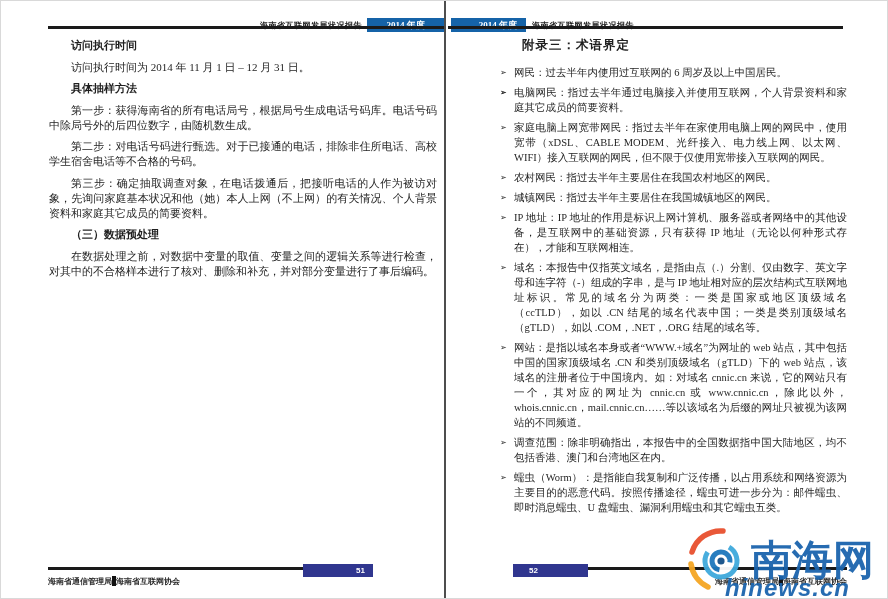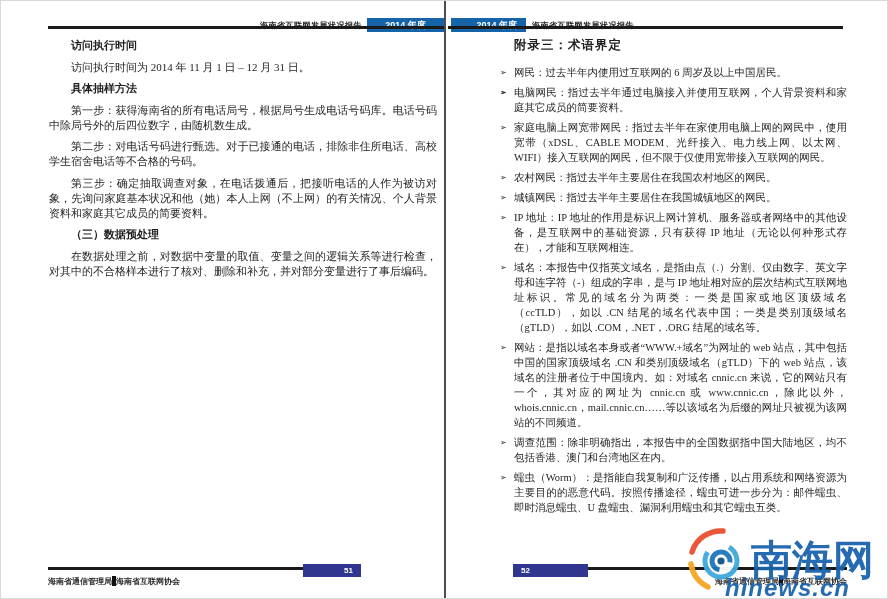--- a/index.html
+++ b/index.html
@@ -37,42 +37,42 @@
   .page-left .hdr-row{right:0;}
   .page-right .hdr-row{left:5px;}
   .hdr-title{
     font-size:8px;font-weight:600;letter-spacing:.5px;color:#222;
     white-space:nowrap;
   }
   .page-left .hdr-title{margin-right:5px;}
   .page-right .hdr-title{margin-left:6px;}
   .hdr-badge{
     background:var(--header-blue);color:#fff;
-    font-family:Liberation Sans, sans-serif;
+    font-family:Liberation Serif, serif;
     font-weight:bold;font-size:9px;line-height:14px;height:14px;
     white-space:nowrap;box-sizing:border-box;
   }
   .page-left .hdr-badge{width:77px;text-align:center;}
   .page-right .hdr-badge{width:75px;text-align:right;padding-right:9px;}
   .hdr-rule{position:absolute;top:25px;height:3px;background:var(--rule-dark);}
   .page-left .hdr-rule{left:47px;right:0;}
   .page-right .hdr-rule{left:2px;width:395px;}
 
   
   .body-left{
     position:absolute;left:48px;top:37px;width:388px;
     font-size:11px;line-height:15px;text-align:justify;
   }
   .body-left p{margin:0 0 6.5px 0;text-indent:2em;}
   .body-left p.no-indent{text-indent:0;}
   .body-left p.bold{font-weight:bold;}
 
   
   .appendix-title{
-    position:absolute;left:68px;top:36px;
+    position:absolute;left:76px;top:36px;
     font-size:12.5px;font-weight:bold;letter-spacing:1px;
   }
   .terms{
     position:absolute;left:68px;top:64px;width:333px;
     font-size:10.5px;line-height:15px;text-align:justify;
   }
   .term-item{position:relative;margin:0 0 5px 0;}
   .term-item .bullet{
     position:absolute;left:-14px;top:0;
     font-family:"DejaVu Sans",sans-serif;
@@ -82,22 +82,22 @@
   
   .ftr-rule{position:absolute;top:566px;height:3px;background:var(--rule-dark);}
   .page-left .ftr-rule{left:47px;width:256px;}
   .page-right .ftr-rule{left:141px;width:260px;}
   .ftr-badge{
     position:absolute;top:563px;height:13px;
     background:var(--footer-navy);color:#fff;
     font-family:"Liberation Sans","DejaVu Sans",sans-serif;
     font-weight:bold;font-size:8px;line-height:13px;box-sizing:border-box;
   }
-  .page-left .ftr-badge{left:302px;width:58px;text-align:right;padding-right:8px;}
-  .page-right .ftr-badge{left:67px;width:75px;text-align:left;padding-left:8px;}
+  .page-left .ftr-badge{left:302px;width:70px;text-align:right;padding-right:8px;}
+  .page-right .ftr-badge{left:67px;width:75px;text-align:left;padding-left:16px;}
   .ftr-orgs{
     position:absolute;top:574px;height:12px;
     display:flex;align-items:center;
     font-size:8px;font-weight:600;color:#2a2a2a;white-space:nowrap;
   }
   .page-left .ftr-orgs{left:47px;}
   .page-right .ftr-orgs{right:42px;}
   .org-sep{width:4px;height:10px;background:#111;}
 
   

